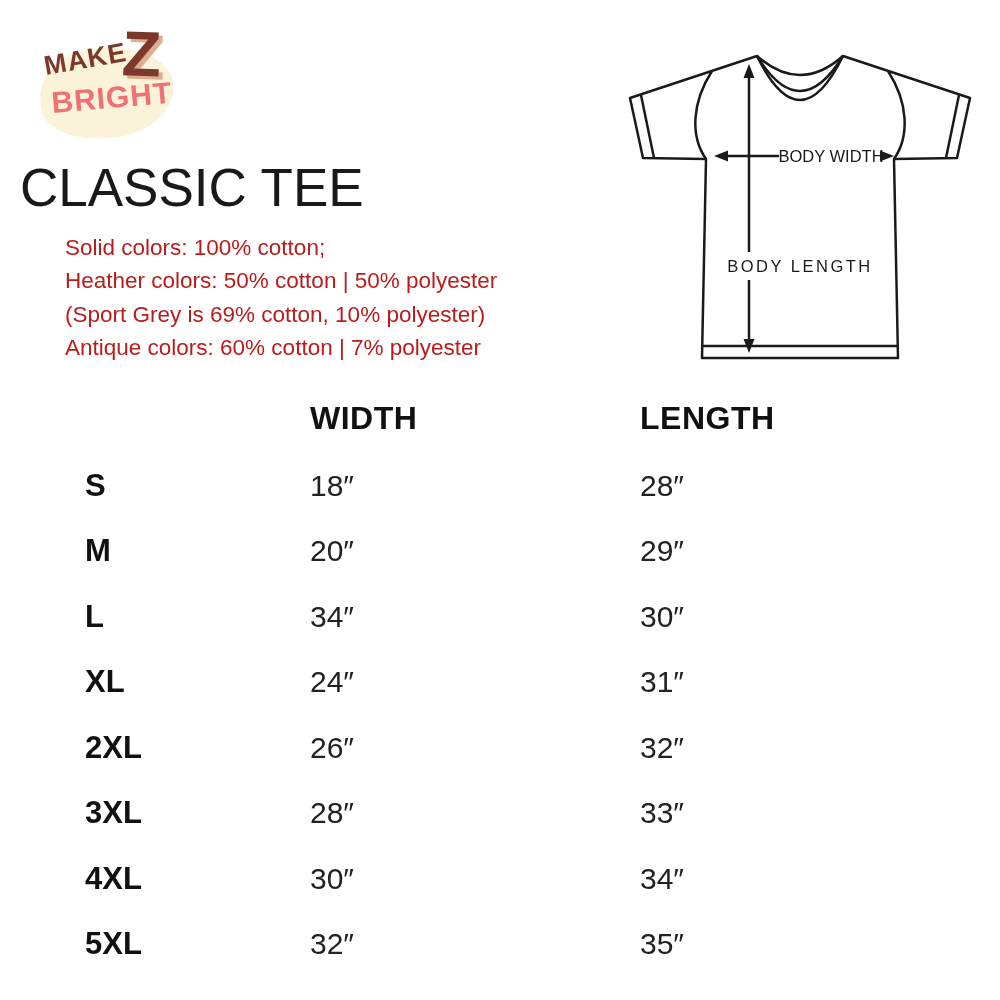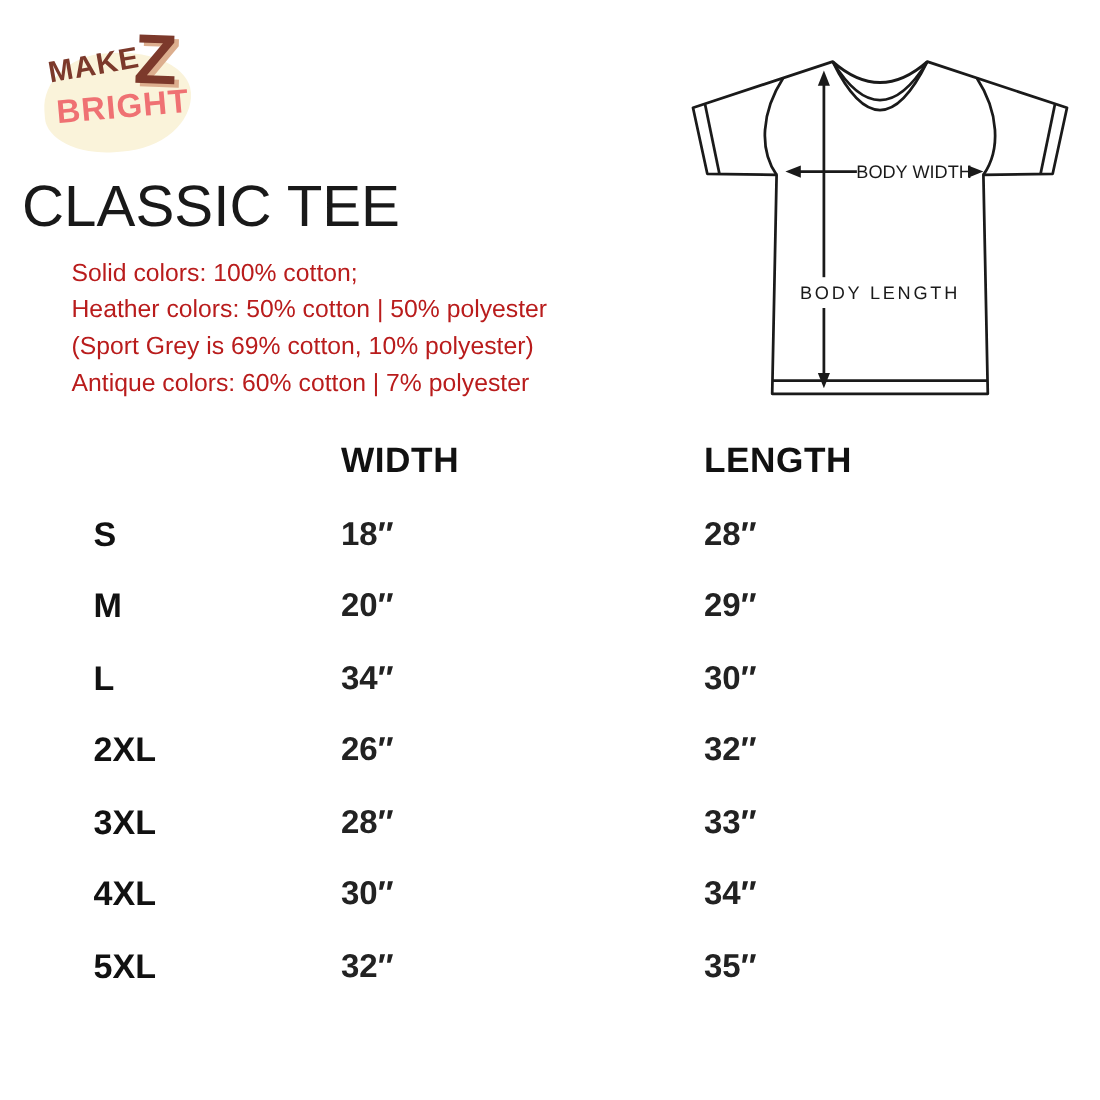--- a/index.html
+++ b/index.html
@@ -116,21 +116,21 @@
     letter-spacing: 0.5px;
     color: #111111;
   }
   .size-cell {
     font-size: 31px;
     font-weight: 800;
     color: #111111;
   }
   .value-cell {
     font-size: 30px;
-    font-weight: 700;
+    font-weight: 400;
     color: #222222;
   }
 </style>
 </head>
 <body>
 
 <div class="page">
 
   <div class="logo">
     <div class="logo-blob"></div>
@@ -198,20 +198,25 @@
       <div class="t-cell size-cell">M</div>
       <div class="t-cell value-cell">20″</div>
       <div class="t-cell value-cell">29″</div>
     </div>
     <div class="t-row">
       <div class="t-cell size-cell">L</div>
       <div class="t-cell value-cell">34″</div>
       <div class="t-cell value-cell">30″</div>
     </div>
     <div class="t-row">
+      <div class="t-cell size-cell">XL</div>
+      <div class="t-cell value-cell">24″</div>
+      <div class="t-cell value-cell">31″</div>
+    </div>
+    <div class="t-row">
       <div class="t-cell size-cell">2XL</div>
       <div class="t-cell value-cell">26″</div>
       <div class="t-cell value-cell">32″</div>
     </div>
     <div class="t-row">
       <div class="t-cell size-cell">3XL</div>
       <div class="t-cell value-cell">28″</div>
       <div class="t-cell value-cell">33″</div>
     </div>
     <div class="t-row">

